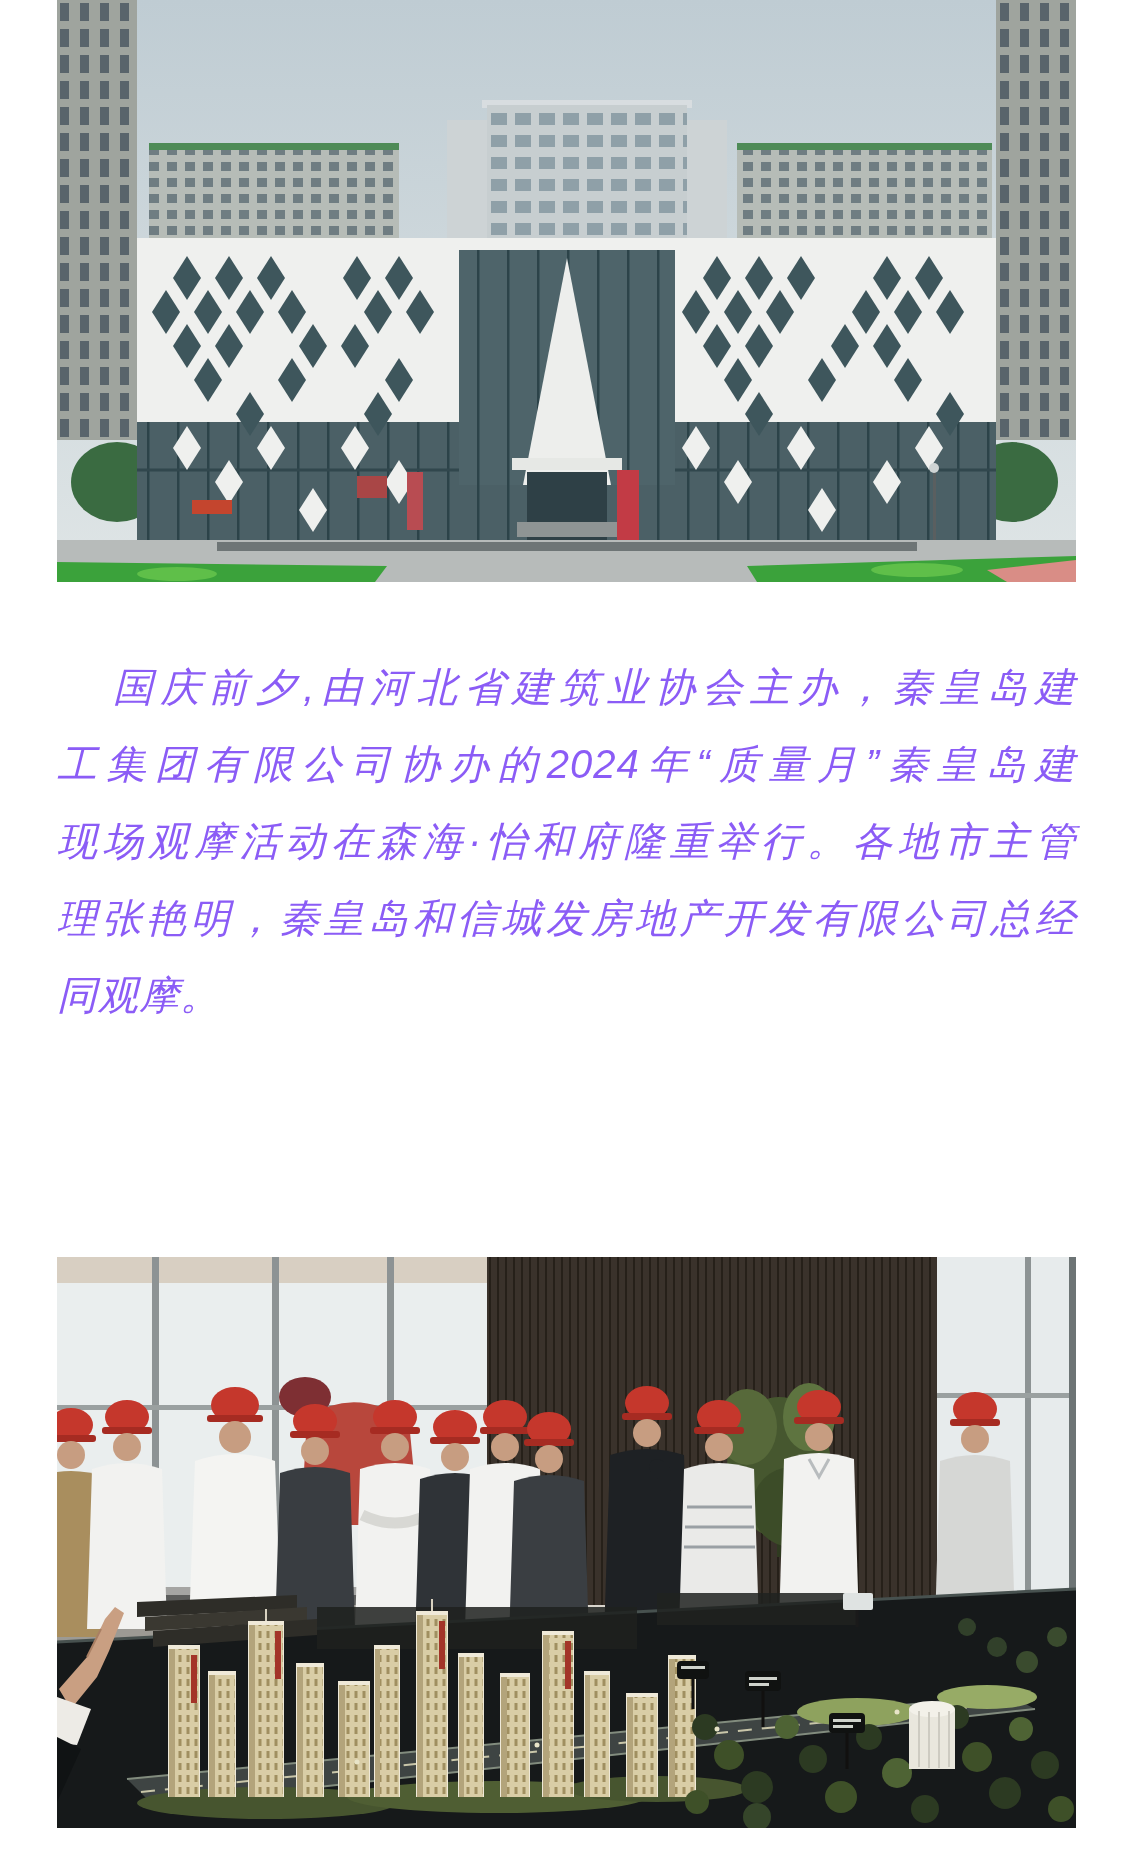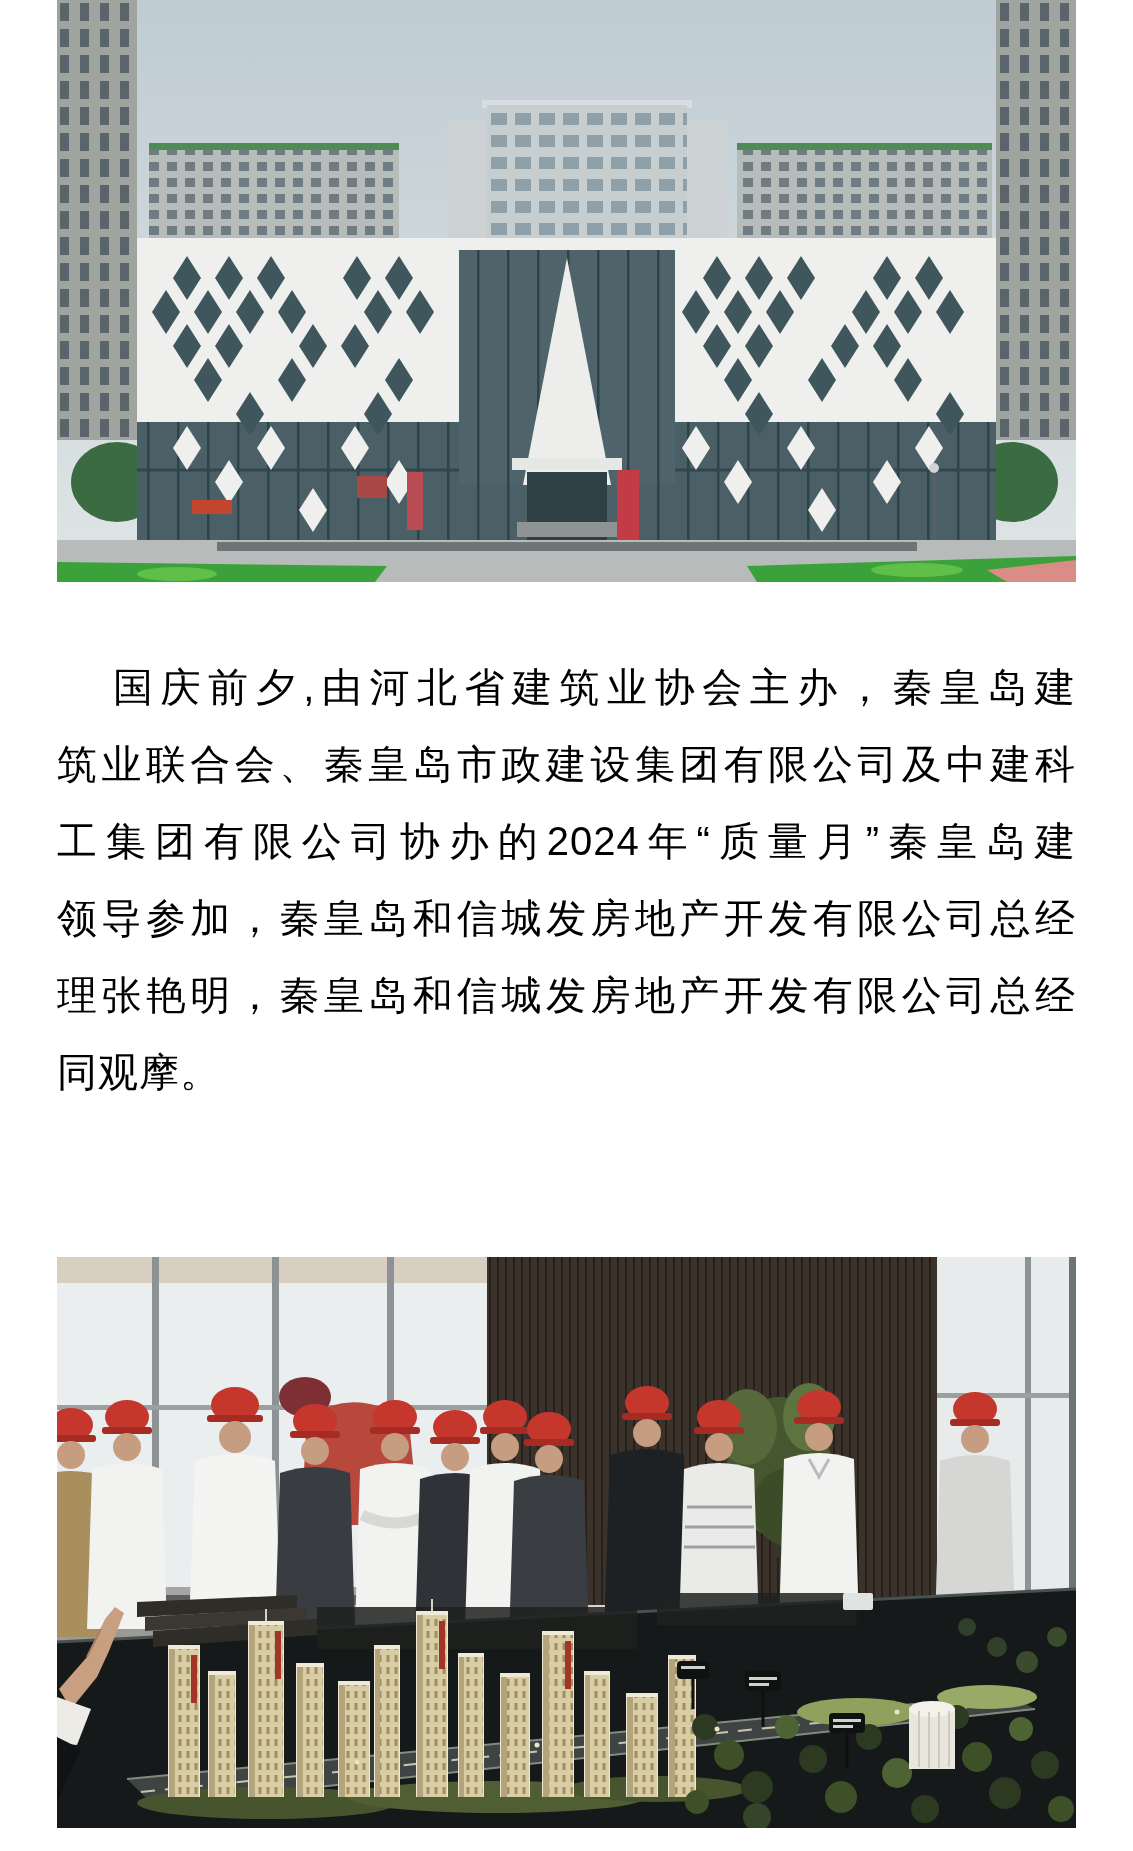--- a/index.html
+++ b/index.html
@@ -165,25 +165,24 @@
       <circle cx="877" cy="468" r="5" fill="#cfd4d4"></circle>
       <polygon points="0,562 330,566 318,582 0,582" fill="#3ba23b"></polygon>
       <polygon points="690,566 1019,556 1019,582 700,582" fill="#3ba23b"></polygon>
       <ellipse cx="120" cy="574" rx="40" ry="7" fill="#5fbf49"></ellipse>
       <ellipse cx="860" cy="570" rx="46" ry="7" fill="#5fbf49"></ellipse>
       <rect x="135" y="500" width="40" height="14" fill="#c4452e"></rect>
       <polygon points="930,570 1019,560 1019,582 950,582" fill="#d98d86"></polygon>
     </svg>
   </figure>
 
-  <div class="paragraph" id="paragraph" style="color: #000000;">
+  <div class="paragraph" id="paragraph" style="color: #8b5cf6; font-style: italic;">
       <div class="line first">国庆前夕,由河北省建筑业协会主办，秦皇岛建</div>
-      <div class="line">筑业联合会、秦皇岛市政建设集团有限公司及中建科</div>
       <div class="line">工集团有限公司协办的2024年“质量月”秦皇岛建</div>
-      <div class="line">领导参加，秦皇岛和信城发房地产开发有限公司总经</div>
+      <div class="line">现场观摩活动在森海·怡和府隆重举行。各地市主管</div>
       <div class="line">理张艳明，秦皇岛和信城发房地产开发有限公司总经</div>
       <div class="line last">同观摩。</div>
     </div>
 
   <figure class="photo photo-bottom" aria-label="观摩人员戴红色安全帽参观项目沙盘照片">
     <svg viewBox="0 0 1019 571" preserveAspectRatio="none">
       <defs>
         <pattern id="slats" width="8" height="10" patternUnits="userSpaceOnUse">
           <rect width="8" height="10" fill="#3a322b"></rect>
           <rect x="0" width="2" height="10" fill="#262019"></rect>

